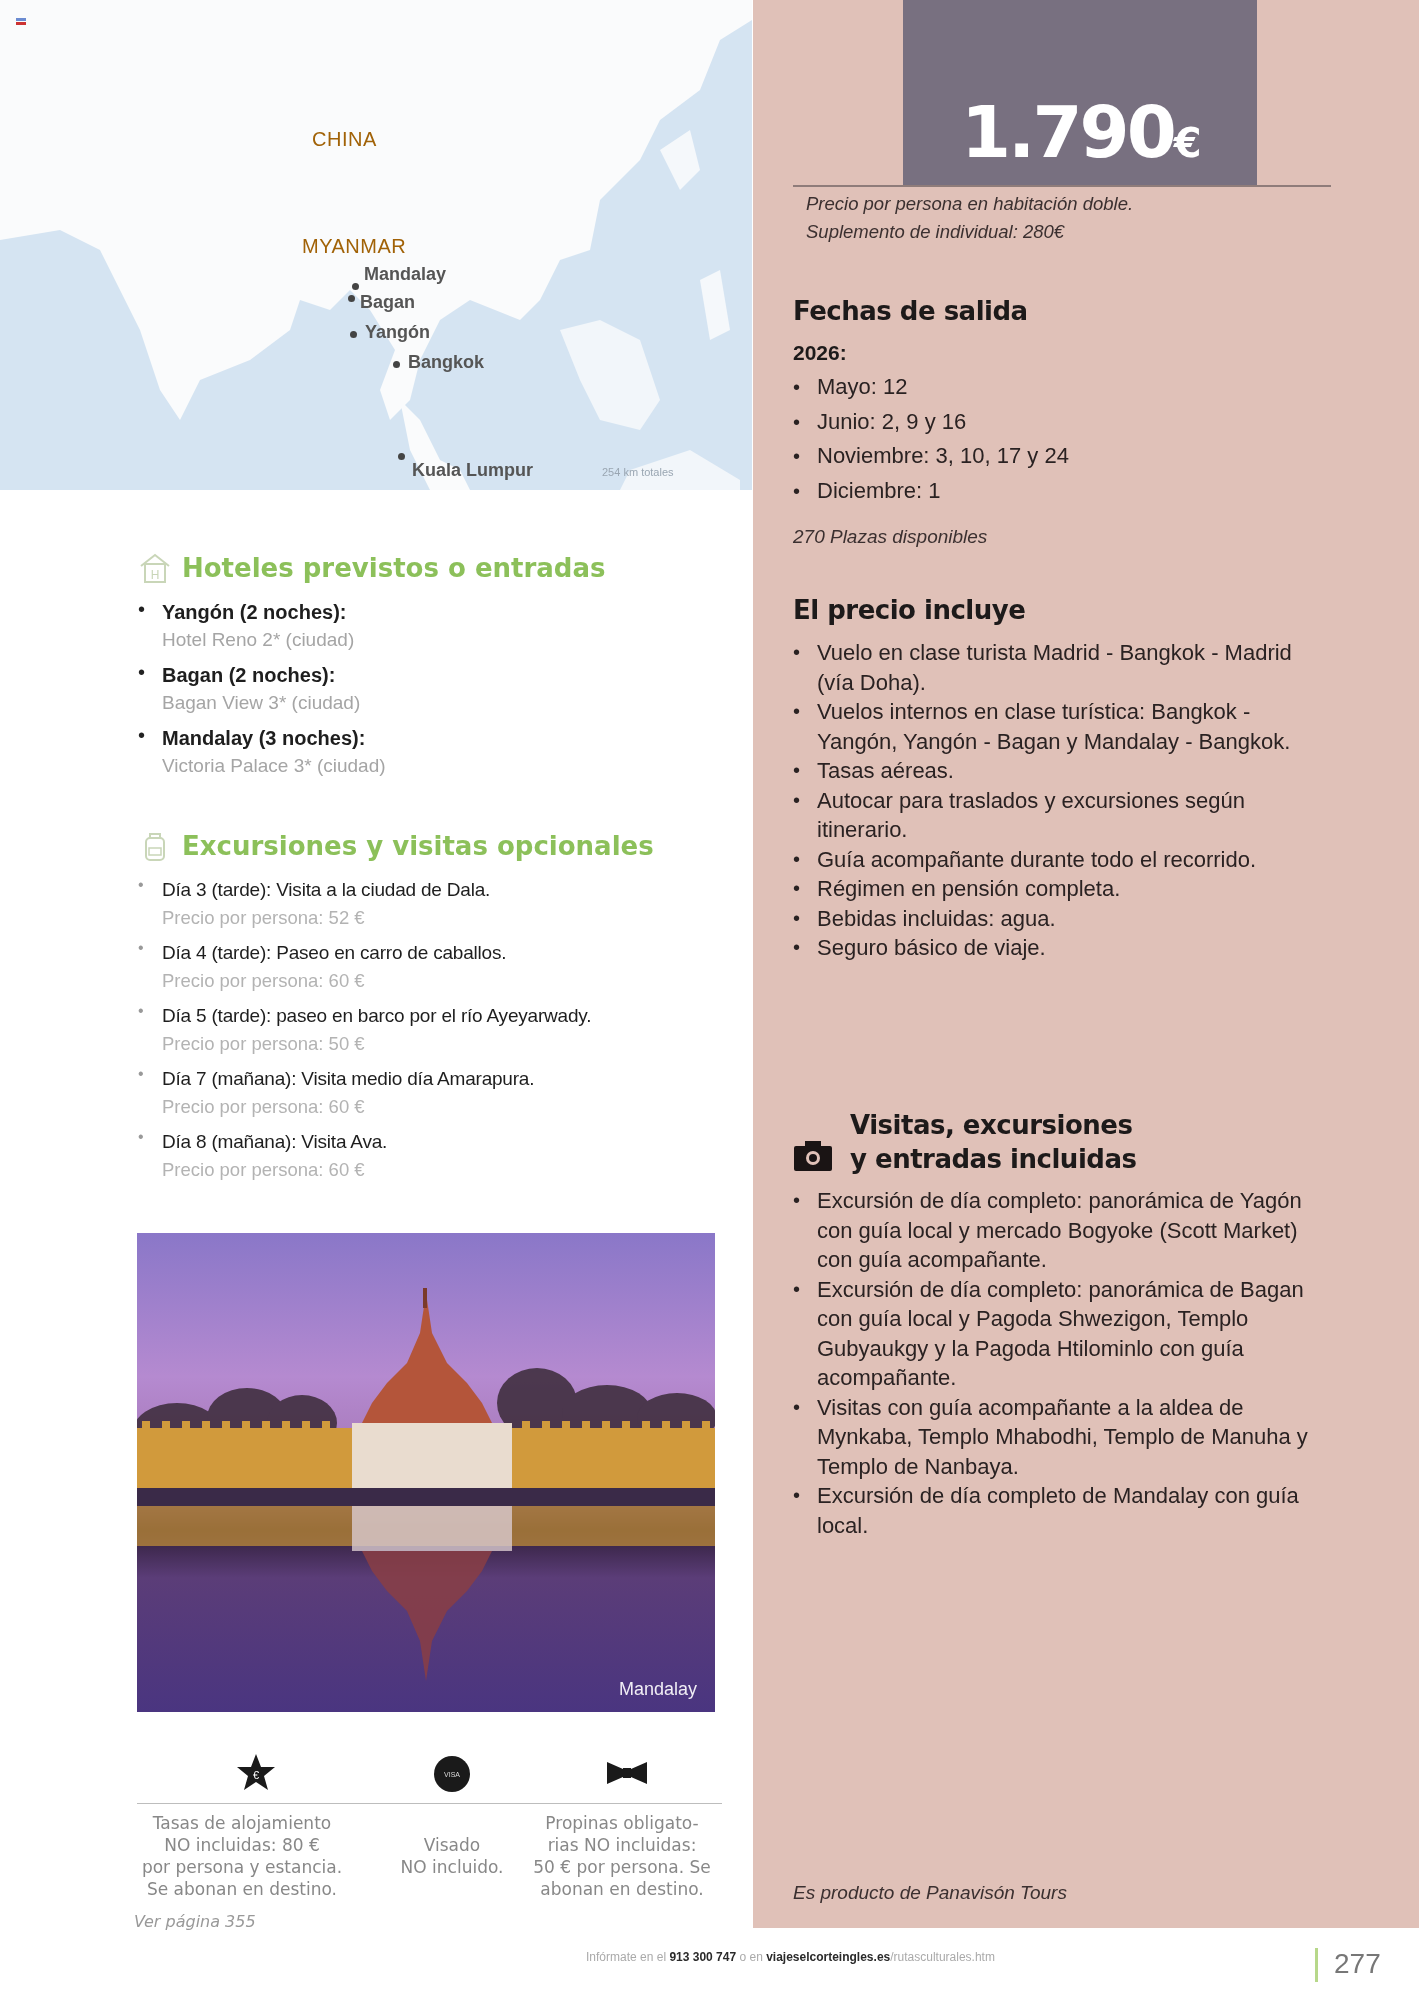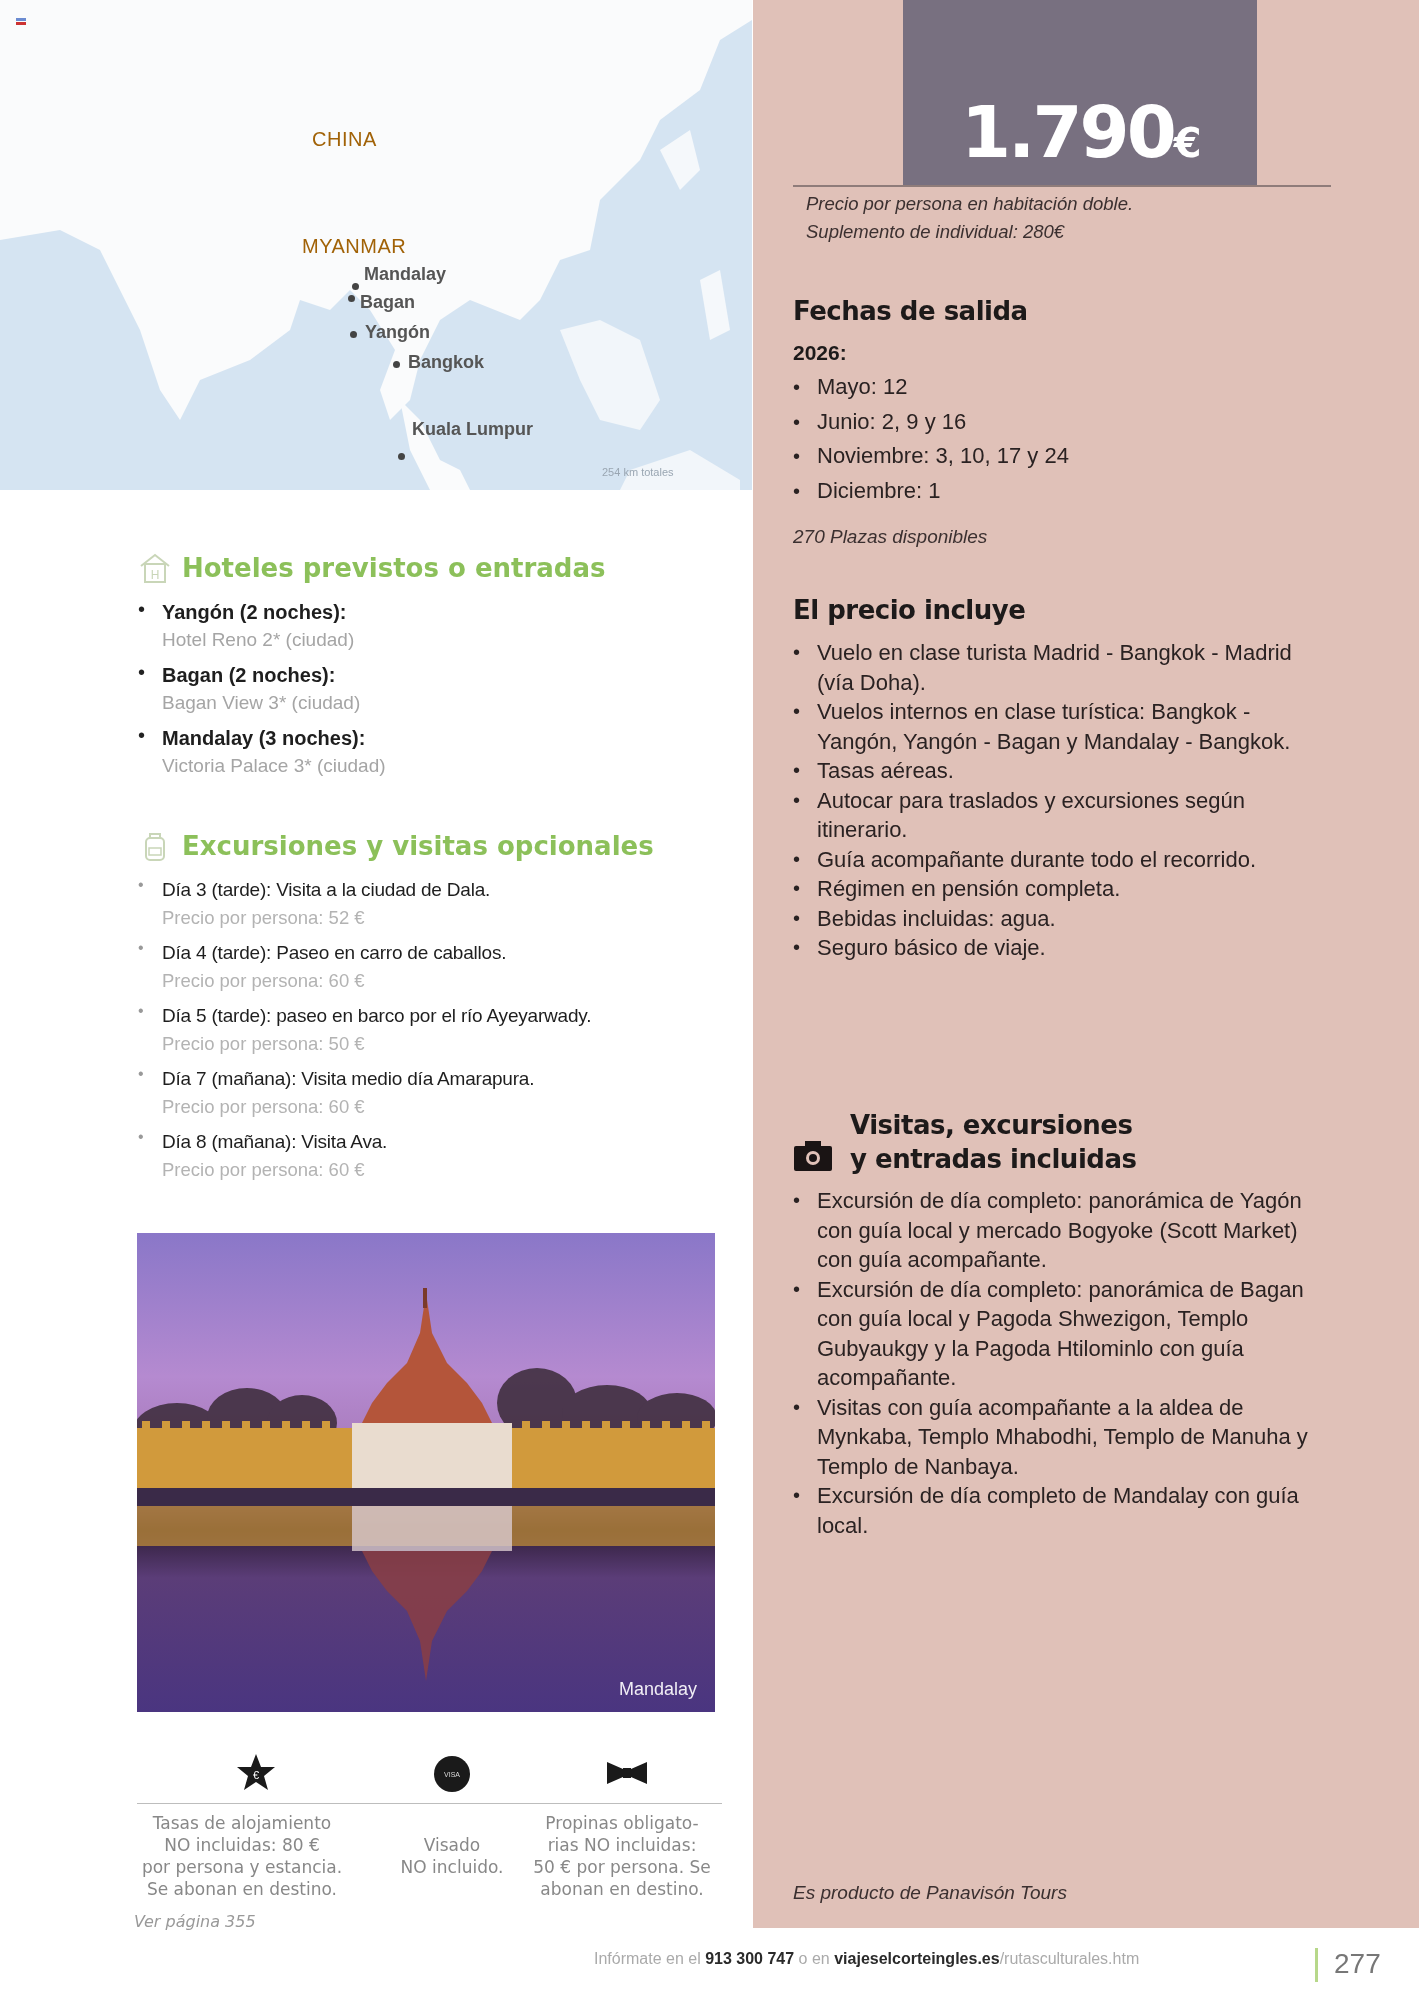--- a/index.html
+++ b/index.html
@@ -53,21 +53,21 @@
   .r-title { font-family: "DejaVu Sans", sans-serif; font-weight: bold; font-size: 26px; color: #1d1a1a; letter-spacing: -0.5px; }
   .r-list li { font-size: 22px; color: #2a2222; line-height: 29.5px; }
   .r-list li::before { font-size: 20px; }
   .r-list.dates li { line-height: 34.5px; }
   .year { font-weight: bold; font-size: 21px; color: #1d1a1a; }
   .plazas { font-style: italic; font-size: 19px; color: #3b3030; }
   .camera { width: 40px; height: 32px; }
   .producto { left: 793px; top: 1882px; font-style: italic; font-size: 19px; color: #3b3030; }
 
   
-  .footer { left: 586px; top: 1950px; font-size: 16px; color: #aaa; white-space: nowrap; margin-left: 8px; }
+  .footer { left: 586px; top: 1950px; font-size: 12px; color: #aaa; white-space: nowrap; }
   .footer b { color: #2a2a2a; }
   .footer-sep { left: 1315px; top: 1948px; width: 3px; height: 34px; background: #b7d88a; }
   .page-num { left: 1334px; top: 1948px; font-size: 28px; color: #777; }
 </style>
 </head>
 <body>
 
 <div id="map" class="abs">
   <svg width="752" height="490" viewBox="0 0 752 490">
     <path d="M0 0 H752 V20 L720 40 L700 90 L660 120 L640 160 L600 200 L590 250 L560 260 L540 300 L520 320 L470 300 L440 320 L420 360 L410 400 L390 420 L380 390 L395 350 L370 310 L350 290 L330 310 L300 300 L290 330 L250 360 L200 380 L180 420 L160 390 L140 330 L100 250 L60 230 L0 240 Z" fill="#fafbfc"></path>
@@ -86,21 +86,21 @@
 
   <span class="dot" style="left:352px;top:283px"></span>
   <div class="map-label city" style="left:364px;top:264px">Mandalay</div>
   <span class="dot" style="left:348px;top:295px"></span>
   <div class="map-label city" style="left:360px;top:292px">Bagan</div>
   <span class="dot" style="left:350px;top:331px"></span>
   <div class="map-label city" style="left:365px;top:322px">Yangón</div>
   <span class="dot" style="left:393px;top:361px"></span>
   <div class="map-label city" style="left:408px;top:352px">Bangkok</div>
   <span class="dot" style="left:398px;top:453px"></span>
-  <div class="map-label city" style="left:412px;top:419px">Kuala Lumpur</div>
+  <div class="map-label city" style="left:412px;top:460px">Kuala Lumpur</div>
   <div class="map-label scale" style="left:602px;top:466px">254 km totales</div>
 </div>
 
 <div class="abs" style="left:138px;top:552px;display:flex;align-items:center;gap:10px">
   <svg class="sec-icon" viewBox="0 0 34 32">
     <path d="M3 14 L17 3 L31 14" fill="none" stroke="#c9d6b8" stroke-width="2"></path>
     <rect x="7" y="12" width="20" height="18" fill="none" stroke="#c9d6b8" stroke-width="2"></rect>
     <text x="17" y="27" text-anchor="middle" font-size="12" fill="#c9d6b8" font-family="Liberation Sans, sans-serif">H</text>
   </svg>
   <span class="sec-title">Hoteles previstos o entradas</span>

